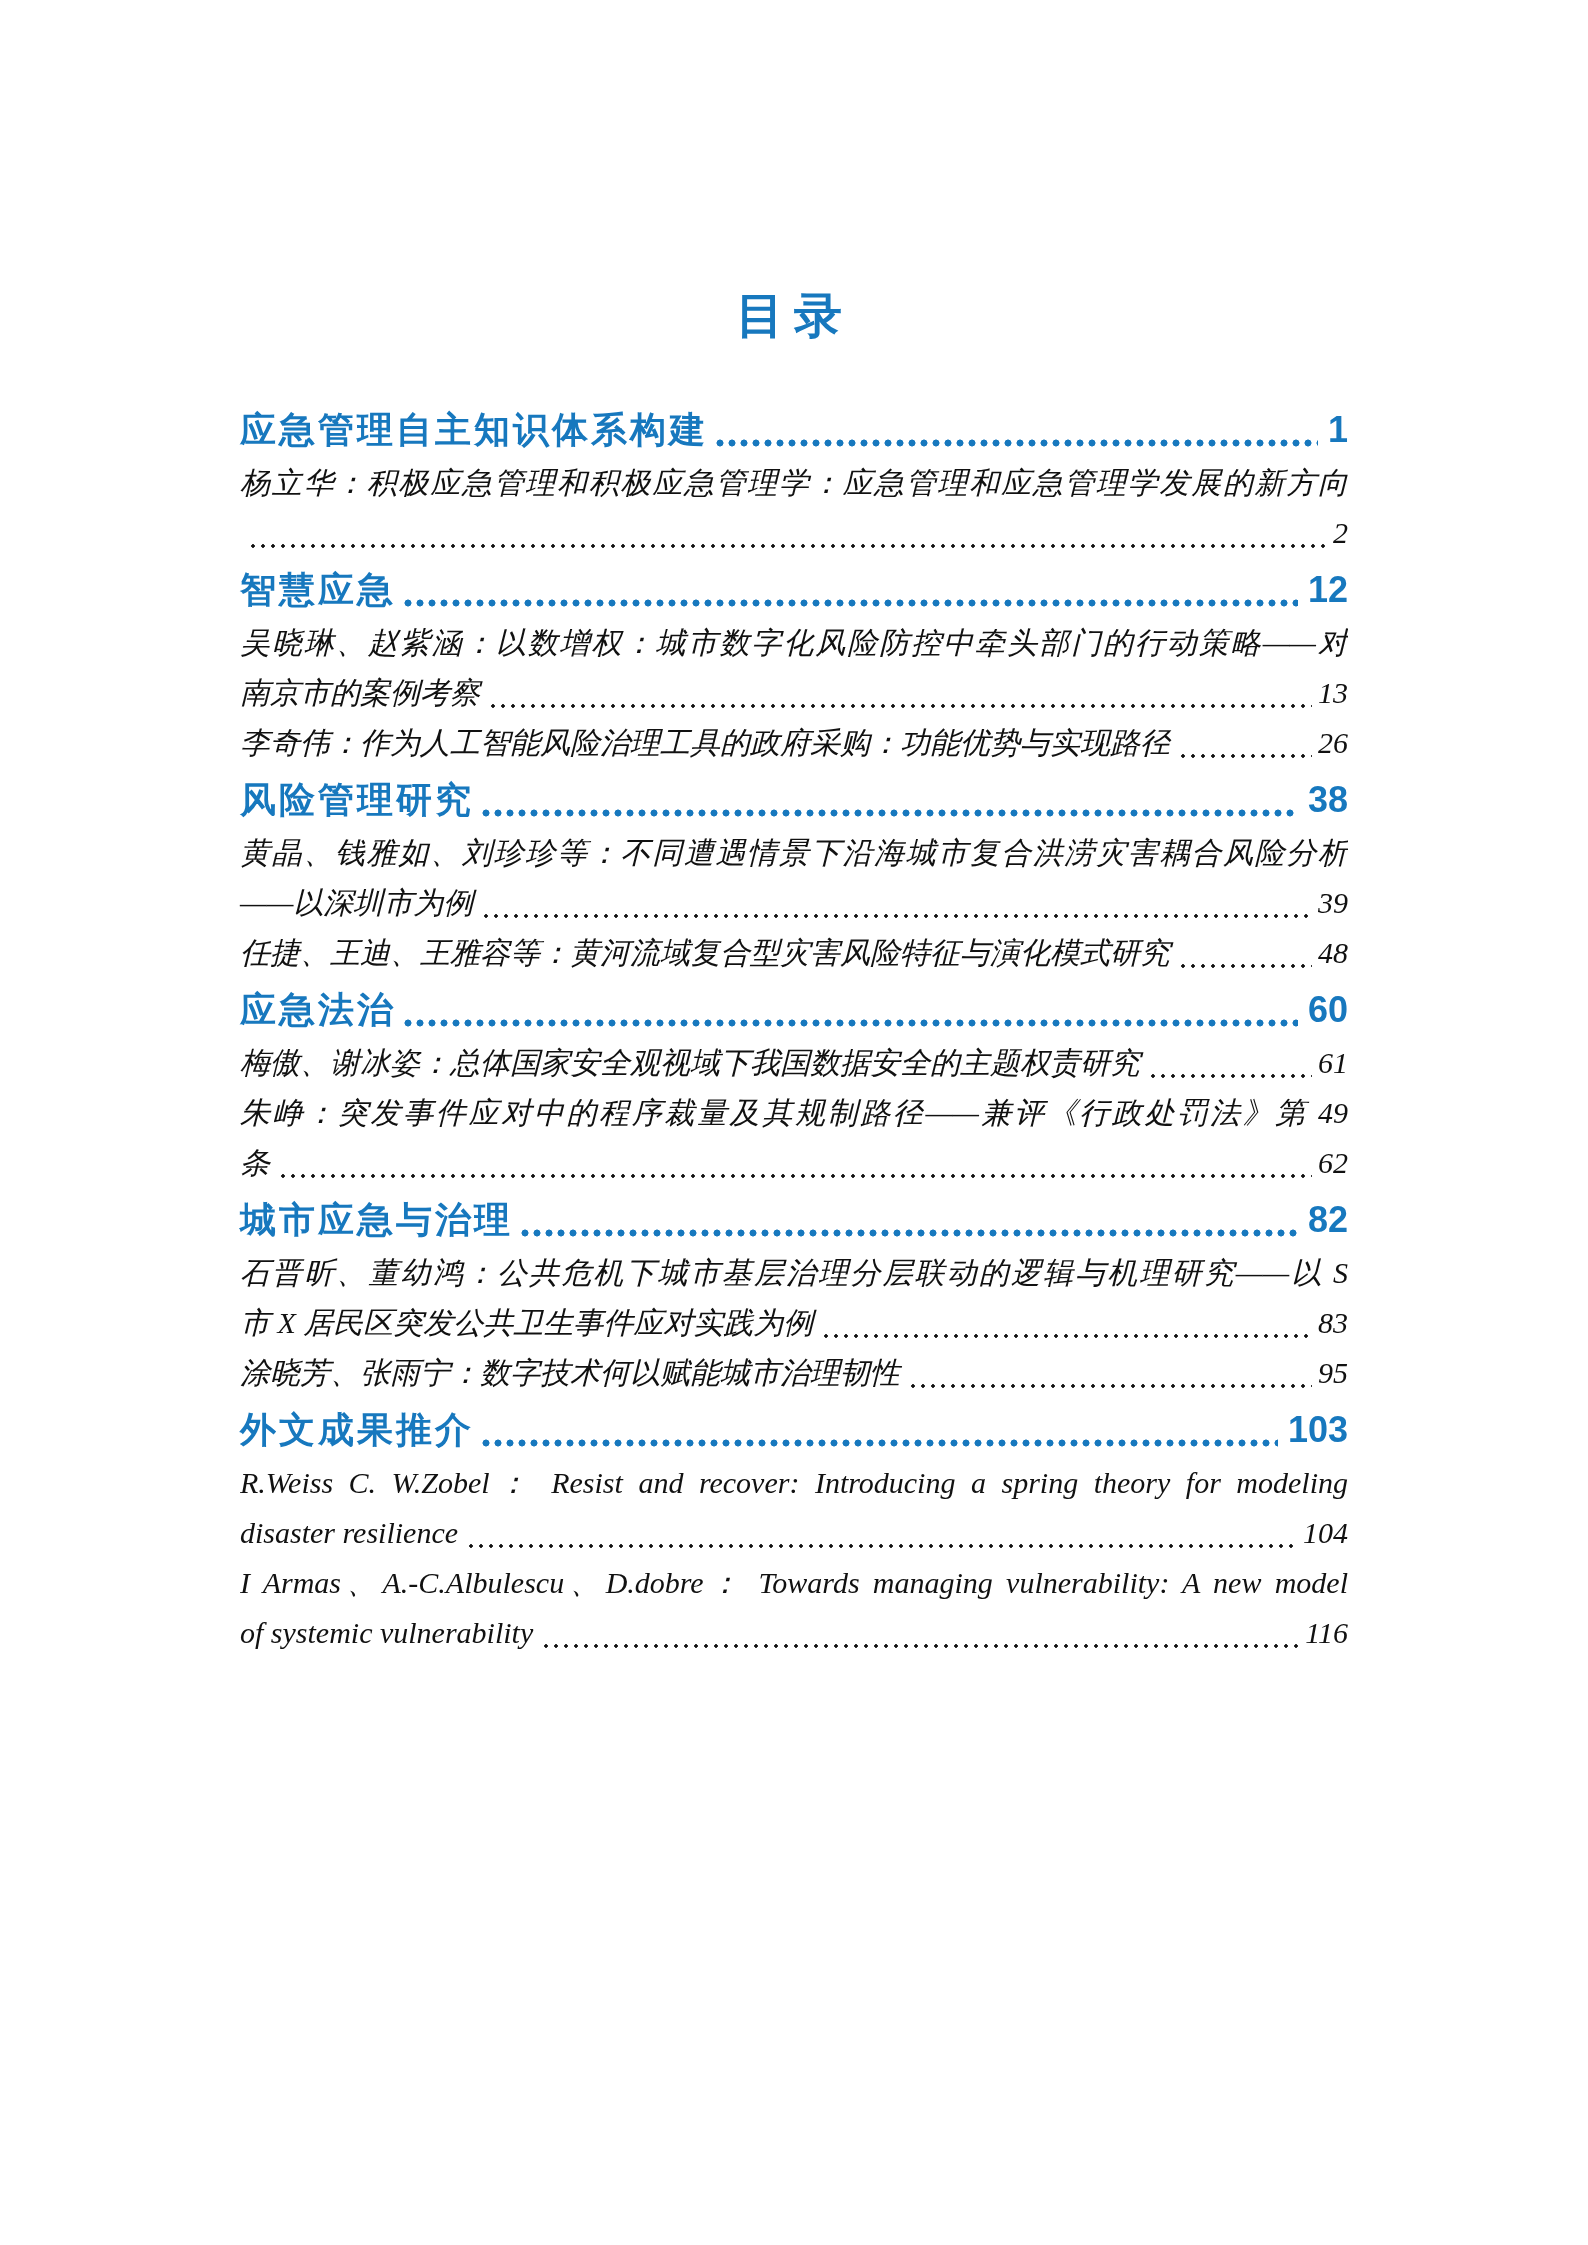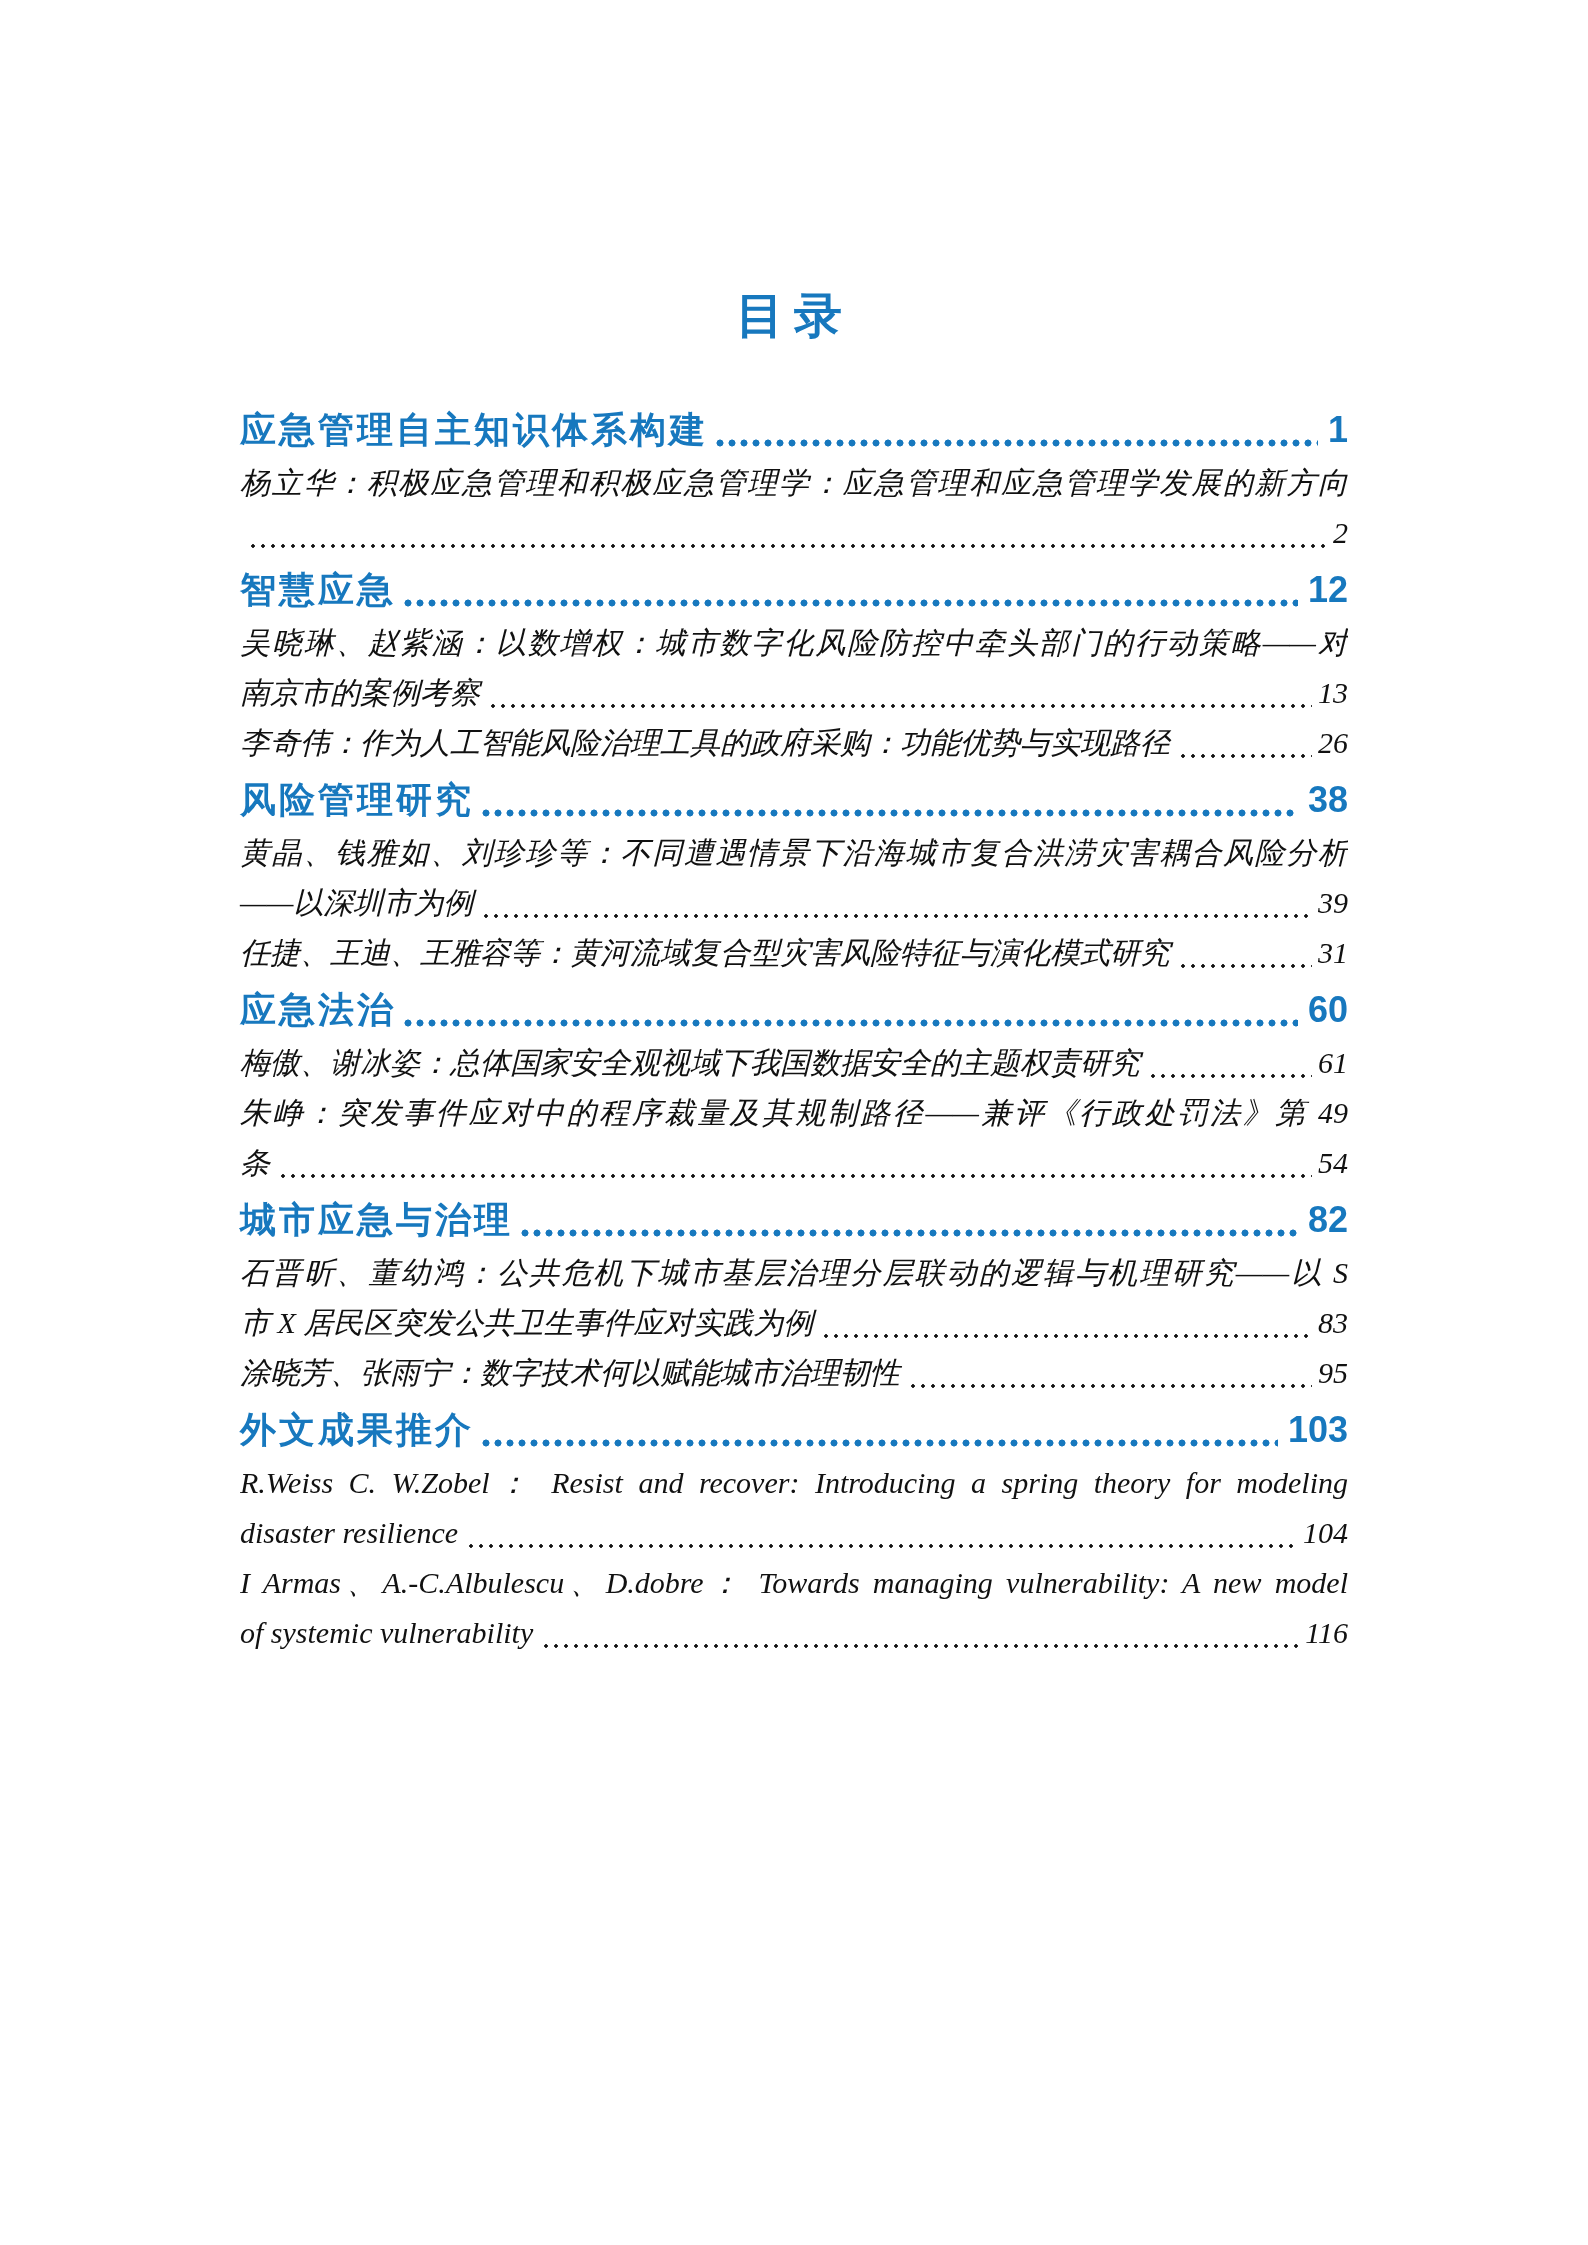--- a/index.html
+++ b/index.html
@@ -145,42 +145,42 @@
         <span class="e-text-full">黄晶、钱雅如、刘珍珍等：不同遭遇情景下沿海城市复合洪涝灾害耦合风险分析</span>
       </div>
       <div class="e-line dots">
         <span class="e-text">——以深圳市为例</span>
         <span class="e-leader"></span>
         <span class="e-page">39</span>
       </div>
       <div class="e-line dots">
         <span class="e-text">任捷、王迪、王雅容等：黄河流域复合型灾害风险特征与演化模式研究</span>
         <span class="e-leader"></span>
-        <span class="e-page">31</span>
+        <span class="e-page">48</span>
       </div>
     </section>
 
     <section>
       <div class="h-row">
         <span class="h-label">应急法治</span>
         <span class="h-leader"></span>
         <span class="h-page">60</span>
       </div>
       <div class="e-line dots">
         <span class="e-text">梅傲、谢冰姿：总体国家安全观视域下我国数据安全的主题权责研究</span>
         <span class="e-leader"></span>
         <span class="e-page">61</span>
       </div>
       <div class="e-line fill">
         <span class="e-text-full">朱峥：突发事件应对中的程序裁量及其规制路径——兼评《行政处罚法》第 49</span>
       </div>
       <div class="e-line dots">
         <span class="e-text">条</span>
         <span class="e-leader"></span>
-        <span class="e-page">54</span>
+        <span class="e-page">62</span>
       </div>
     </section>
 
     <section>
       <div class="h-row">
         <span class="h-label">城市应急与治理</span>
         <span class="h-leader"></span>
         <span class="h-page">82</span>
       </div>
       <div class="e-line fill">

